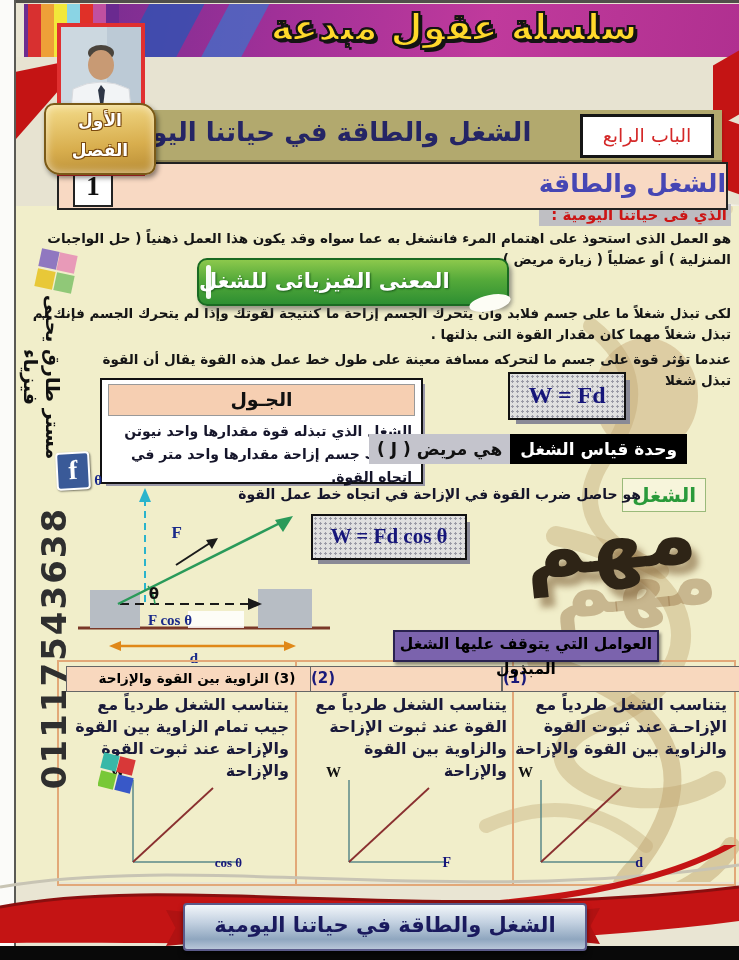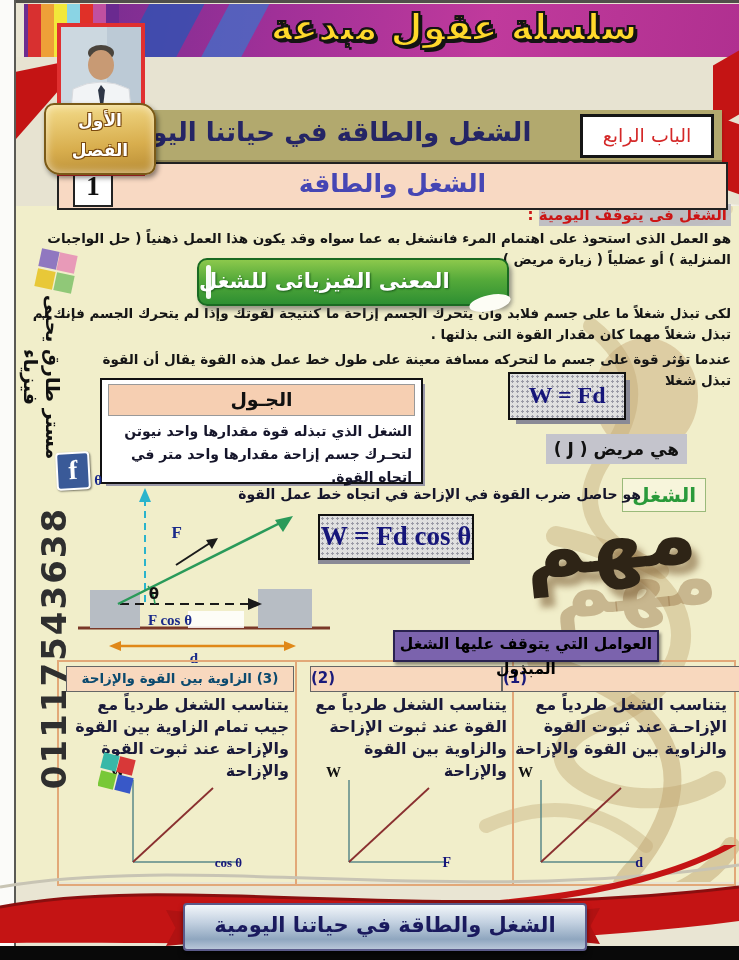--- a/index.html
+++ b/index.html
@@ -41,21 +41,21 @@
   .olive-title{position:absolute;left:40px;top:7px;width:440px;text-align:center;
       font-size:26px;font-weight:bold;color:#252565;}
   .unit-badge{position:absolute;right:8px;top:4px;width:128px;height:38px;background:#fff;
       border:3px solid #151515;color:#d42828;font-size:19px;font-weight:normal;
       text-align:center;line-height:36px;}
   
   .title-bar{left:57px;top:162px;width:667px;height:44px;background:#f8d9c3;border:2px solid #222;z-index:5;}
   .num-box{position:absolute;left:14px;top:3px;width:36px;height:36px;background:#fff;border:2px solid #222;
       font-family:"Liberation Serif",serif;font-size:27px;font-weight:bold;color:#111;
       text-align:center;line-height:34px;}
-  .lesson-title{position:absolute;left:0;top:5px;width:100%;text-align:center;
+  .lesson-title{position:absolute;left:0;top:5px;width:100%;
       font-size:25px;font-weight:bold;color:#4646b4;}
   
   .main-panel{left:16px;top:206px;width:723px;height:676px;background:#f1eeca;}
   .wm{left:16px;top:206px;width:723px;height:676px;z-index:1;pointer-events:none;}
   .content{z-index:3;}
   .heading-gray{right:8px;top:204px;width:192px;height:22px;background:#b6b6c2;opacity:.85;z-index:2;}
   .intro-heading{right:12px;top:206px;font-size:15px;font-weight:bold;color:#cc1515;z-index:3;}
   .bodytext{font-size:13.5px;font-weight:bold;color:#151515;line-height:21px;text-align:right;z-index:3;}
   .green-btn{left:197px;top:258px;width:308px;height:44px;border-radius:10px;z-index:4;
       background:linear-gradient(#8cc84c 0%,#55aa3a 45%,#2e8f32 100%);
@@ -71,21 +71,21 @@
   .joule-header{margin:4px 6px 2px;height:30px;background:#f6cfb2;border:1px solid #999;
       text-align:center;font-size:19px;font-weight:bold;color:#111;line-height:29px;}
   .joule-body{padding:2px 9px;font-size:14px;font-weight:bold;color:#15152a;line-height:23px;text-align:right;}
   
   .f-shadow{background:#8a8a96;z-index:2;}
   .formula{background-color:#e0e0e0;z-index:3;border:2px solid #111;direction:ltr;
       background-image:radial-gradient(#9a9aa6 1px,transparent 1.2px);background-size:5px 5px;
       color:#16167a;font-family:"Liberation Serif",serif;font-weight:bold;text-align:center;}
   .formula1{left:508px;top:372px;width:114px;height:44px;font-size:24px;line-height:42px;}
   .formula1-sh{left:516px;top:380px;width:114px;height:44px;}
-  .formula2{left:318px;top:514px;width:152px;height:42px;font-size:27px;line-height:40px;}
+  .formula2{left:311px;top:514px;width:152px;height:42px;font-size:21px;line-height:40px;}
   .formula2-sh{left:318px;top:522px;width:152px;height:42px;}
   
   .unit-row{right:52px;top:434px;display:flex;direction:rtl;z-index:3;}
   .unit-label{background:#000;color:#fff;font-size:17px;font-weight:bold;padding:5px 10px;}
   .unit-value{background:#c4c4cc;color:#111;font-size:17px;font-weight:bold;padding:5px 8px;}
   
   .work-term{right:33px;top:478px;padding:4px 9px;border:1px solid #9aba7a;background:#f7f5db;
       color:#2a9a3a;font-size:20px;font-weight:bold;z-index:3;}
   .work-def{right:98px;top:486px;font-size:14px;font-weight:bold;color:#15152a;z-index:3;}
   
@@ -187,21 +187,21 @@
   <svg class="abs wm" viewBox="0 0 723 676">
     <ellipse cx="672" cy="3" rx="45" ry="16" fill="#d8c8a0" opacity="0.55"></ellipse>
     <ellipse cx="630" cy="190" rx="52" ry="58" fill="#c9ab7c" opacity="0.5"></ellipse>
     <path d="M575 120 q 70 55 15 130 q -50 70 55 115" stroke="#c4aa78" stroke-width="16" fill="none" opacity="0.45" stroke-linecap="round"></path>
     <path d="M540 330 C 690 360, 705 470, 585 515 C 480 555, 620 625, 700 575" stroke="#c4aa78" stroke-width="20" fill="none" opacity="0.45" stroke-linecap="round"></path>
     <path d="M520 455 C 640 485, 700 560, 620 660 C 560 720, 680 700, 715 640" stroke="#bfa470" stroke-width="18" fill="none" opacity="0.5" stroke-linecap="round"></path>
     <path d="M470 620 q 90 -40 160 20" stroke="#c4aa78" stroke-width="14" fill="none" opacity="0.4" stroke-linecap="round"></path>
   </svg>
 
   <div class="abs heading-gray"></div>
-  <div class="abs intro-heading">الشغل فى يتوقف اليومية :</div>
+  <div class="abs intro-heading">الذي فى حياتنا اليومية :</div>
   <div class="abs bodytext" style="left:24px;right:8px;top:228px;">هو العمل الذى استحوذ على اهتمام المرء فانشغل به عما سواه وقد يكون هذا العمل ذهنياً ( حل الواجبات المنزلية ) أو عضلياً ( زيارة مريض ) .</div>
 
   <div class="abs green-btn">
     <div class="bar"></div>
     <span>المعنى الفيزيائى للشغل</span>
     <div class="curl"></div>
   </div>
 
   <div class="abs bodytext" style="left:100px;right:8px;top:349px;">عندما تؤثر قوة على جسم ما لتحركه مسافة معينة على طول خط عمل هذه القوة يقال أن القوة تبذل شغلا</div>
   <div class="abs bodytext" style="left:24px;right:8px;top:303px;">لكى تبذل شغلاً ما على جسم فلابد وأن يتحرك الجسم إزاحة ما كنتيجة لقوتك وإذا لم يتحرك الجسم فإنك لم تبذل شغلاً مهما كان مقدار القوة التى بذلتها .</div>
@@ -209,20 +209,21 @@
   <div class="abs joule-shadow"></div>
   <div class="abs joule-box">
     <div class="joule-header">الجـول</div>
     <div class="joule-body">الشغل الذي تبذله قوة مقدارها واحد نيوتن لتحـرك جسم إزاحة مقدارها واحد متر في اتجاه القوة.</div>
   </div>
 
   <div class="abs f-shadow formula1-sh"></div>
   <div class="abs formula formula1">W = Fd</div>
 
   <div class="abs unit-row">
+    <div class="unit-label">وحدة قياس الشغل</div>
     <div class="unit-value">هي مريض ( J )</div>
   </div>
 
   <div class="abs work-term">الشغل</div>
   <div class="abs work-def">هو حاصل ضرب القوة في الإزاحة في اتجاه خط عمل القوة</div>
 
   <svg class="abs content" style="left:62px;top:468px;" width="280" height="198" viewBox="0 0 280 198">
     <line x1="16" y1="160" x2="268" y2="160" stroke="#7a3828" stroke-width="3"></line>
     <rect x="28" y="122" width="50" height="38" fill="#b7bdc4"></rect>
     <rect x="196" y="121" width="54" height="39" fill="#b7bdc4"></rect>
@@ -277,21 +278,21 @@
     </div>
     <div class="col-body" style="left:242px;width:206px;">يتناسب الشغل طردياً مع القوة عند ثبوت الإزاحة والزاوية بين القوة والإزاحة</div>
     <svg class="graph" style="left:258px;" width="150" height="112" viewBox="0 0 150 112">
       <text x="24" y="13" font-size="15" font-weight="bold" fill="#111" font-family="Liberation Serif,serif">W</text>
       <line x1="32" y1="16" x2="32" y2="98" stroke="#5a8888" stroke-width="1.5"></line>
       <line x1="32" y1="98" x2="128" y2="98" stroke="#5a8888" stroke-width="1.5"></line>
       <line x1="32" y1="98" x2="112" y2="24" stroke="#8a3030" stroke-width="1.8"></line>
       <text x="134" y="103" font-size="14" font-weight="bold" fill="#16167a" font-family="Liberation Serif,serif">F</text>
     </svg>
 
-    <div class="col-head" style="left:7px;width:226px;text-align:center;color:#0c4a6e;font-size:13.5px;">
+    <div class="col-head" style="left:7px;width:226px;text-align:center;color:#000000;font-size:13.5px;padding-left:17px;">
       <span>(3)</span>
       <span>الزاوية بين القوة والإزاحة</span>
     </div>
     <div class="col-body" style="left:8px;width:222px;">يتناسب الشغل طردياً مع جيب تمام الزاوية بين القوة والإزاحة عند ثبوت القوة والإزاحة</div>
     <svg class="graph" style="left:42px;" width="175" height="112" viewBox="0 0 175 112">
       <text x="24" y="13" font-size="15" font-weight="bold" fill="#111" font-family="Liberation Serif,serif">W</text>
       <line x1="32" y1="16" x2="32" y2="98" stroke="#5a8888" stroke-width="1.5"></line>
       <line x1="32" y1="98" x2="138" y2="98" stroke="#5a8888" stroke-width="1.5"></line>
       <line x1="32" y1="98" x2="112" y2="24" stroke="#8a3030" stroke-width="1.8"></line>
       <text x="141" y="103" font-size="13" font-weight="bold" fill="#16167a" font-family="Liberation Serif,serif">cos θ</text>

